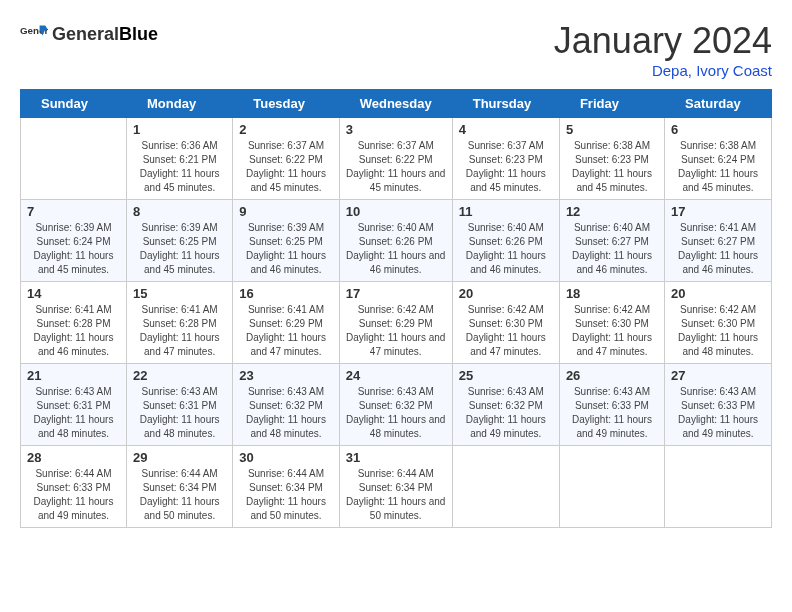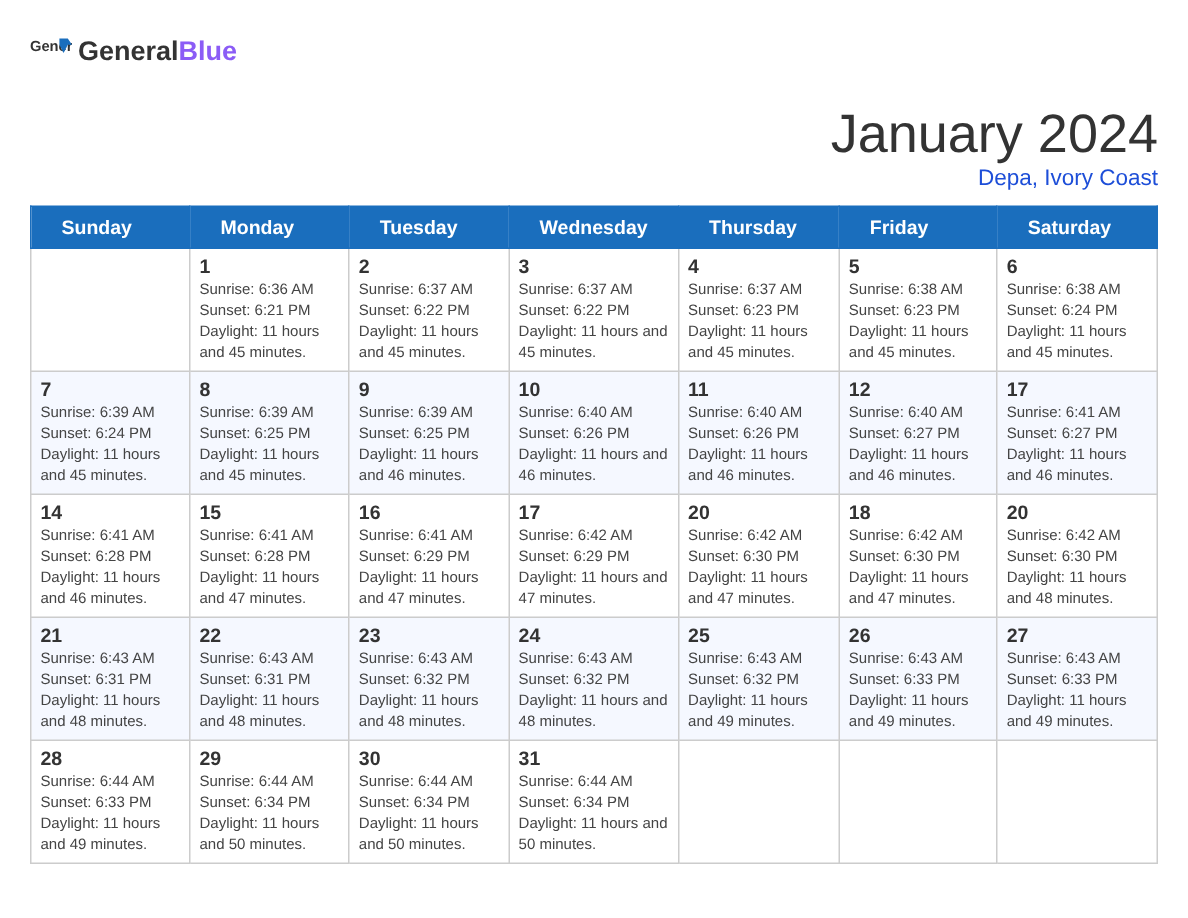--- a/index.html
+++ b/index.html
@@ -25,21 +25,20 @@
       width: 28px;
       height: 28px;
     }
     .title-block {
       text-align: right;
     }
     .month-title {
       font-size: 36px;
       font-weight: normal;
       color: #333;
-      margin-top: 48px;
     }
     .location {
       font-size: 15px;
       color: #1d4ed8;
     }
     .calendar {
       width: 100%;
       border-collapse: collapse;
       border: 1px solid #ccc;
     }
@@ -62,20 +61,21 @@
     .day-number {
       font-size: 13px;
       font-weight: bold;
       color: #333;
       margin-bottom: 2px;
     }
     .day-info {
       font-size: 10px;
       color: #444;
       line-height: 1.4;
+      text-align: center;
     }
     .empty-cell {
       background: #f9f9f9;
     }
     tr:nth-child(even) td {
       background-color: #f5f8ff;
     }
     tr:nth-child(odd) td {
       background-color: #ffffff;
     }
@@ -83,21 +83,21 @@
 </head>
 <body>
 
 <div class="header">
   <div class="logo">
     <svg class="logo-icon" viewBox="0 0 40 40" xmlns="http://www.w3.org/2000/svg">
       <text x="0" y="20" font-size="14" font-weight="bold" fill="#333">General</text>
       <path d="M28 8 L36 8 L40 14 L36 14 L32 22 L28 14 Z" fill="#1a6ebd"></path>
     </svg>
     <div>
-      <span style="font-size:18px;font-weight:bold;color:#333;">General</span><span style="font-size:18px;font-weight:bold;color:#8b5cf6;">Blue</span>
+      <span style="font-size:18px;font-weight:bold;color:#333;">General</span><span style="font-size:18px;font-weight:bold;color:#000000;">Blue</span>
     </div>
   </div>
   <div class="title-block">
     <div class="month-title">January 2024</div>
     <div class="location">Depa, Ivory Coast</div>
   </div>
 </div>
 
 <table class="calendar">
   <thead>

